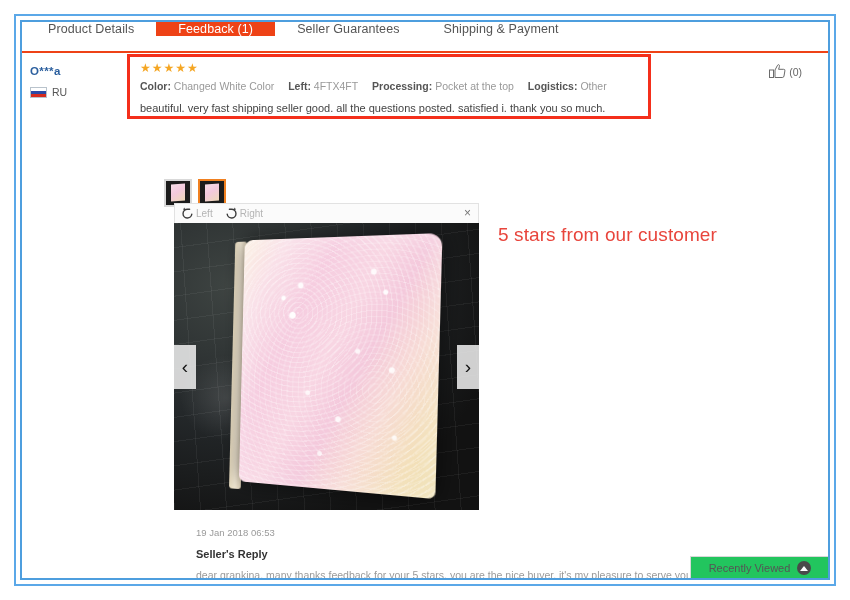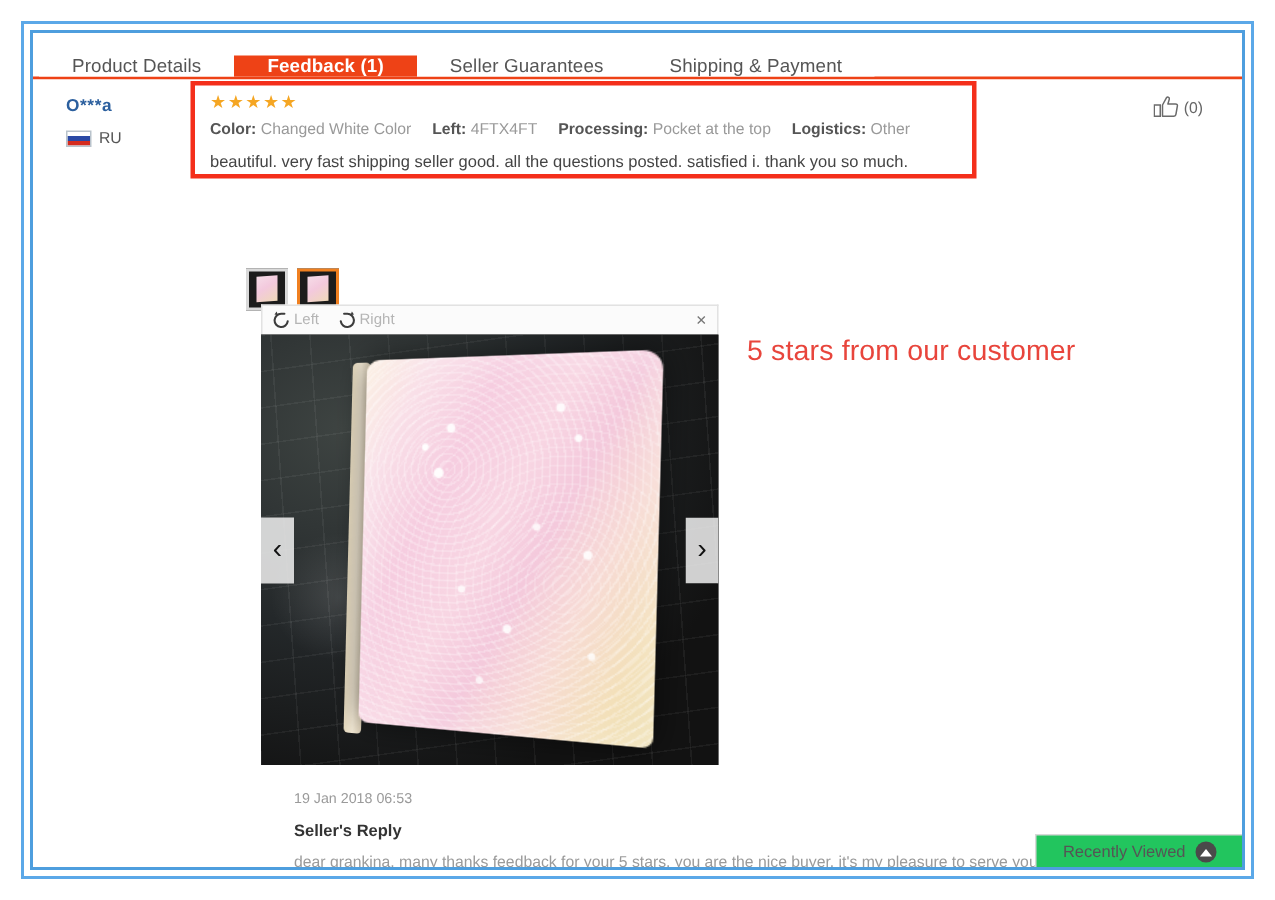--- a/index.html
+++ b/index.html
@@ -31,52 +31,52 @@
     overflow: hidden;
   }
 
   
   #tab-bar {
     position: relative;
     height: 31px;
     background: #ffffff;
     border-bottom: 2px solid #ee4216;
     display: flex;
-    align-items: flex-end;
+    align-items: flex-start;
     padding-left: 4px;
   }
   .tab {
     display: flex; align-items: center;
     padding: 0 22px;
     font-size: 12.5px;
     color: #555555;
     background: #ffffff;
     white-space: nowrap;
     cursor: pointer;
     letter-spacing: 0.1px;
   }
   .tab.active {
     background: #ee4216;
     color: #ffffff;
-    font-weight: bold;
+    font-weight: normal;
   }
 
   
   #review-body {
     position: relative;
     height: calc(100% - 31px);
     background: #ffffff;
   }
 
   
   #reviewer-col {
     position: absolute;
     left: 0; top: 0;
     width: 110px;
-    padding: 12px 0 0 22px;
+    padding: 12px 0 0 8px;
   }
   #reviewer-name {
     font-size: 11.5px;
     font-weight: bold;
     color: #2b5f9e;
     letter-spacing: 0.4px;
   }
   #reviewer-country {
     margin-top: 9px;
     display: flex; align-items: center; gap: 5px;

